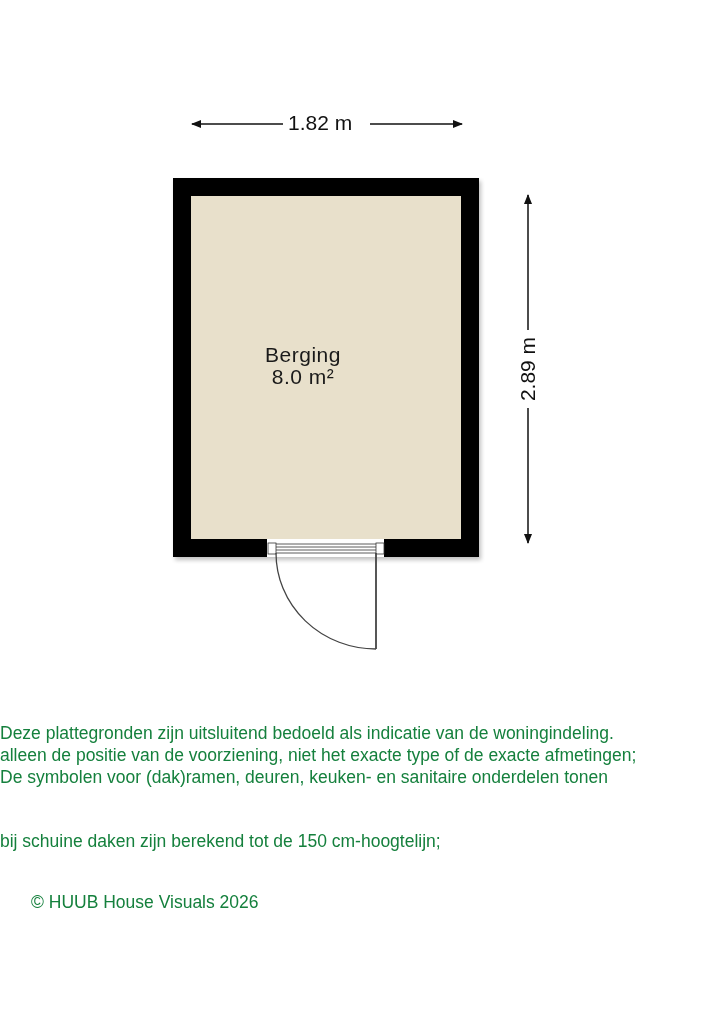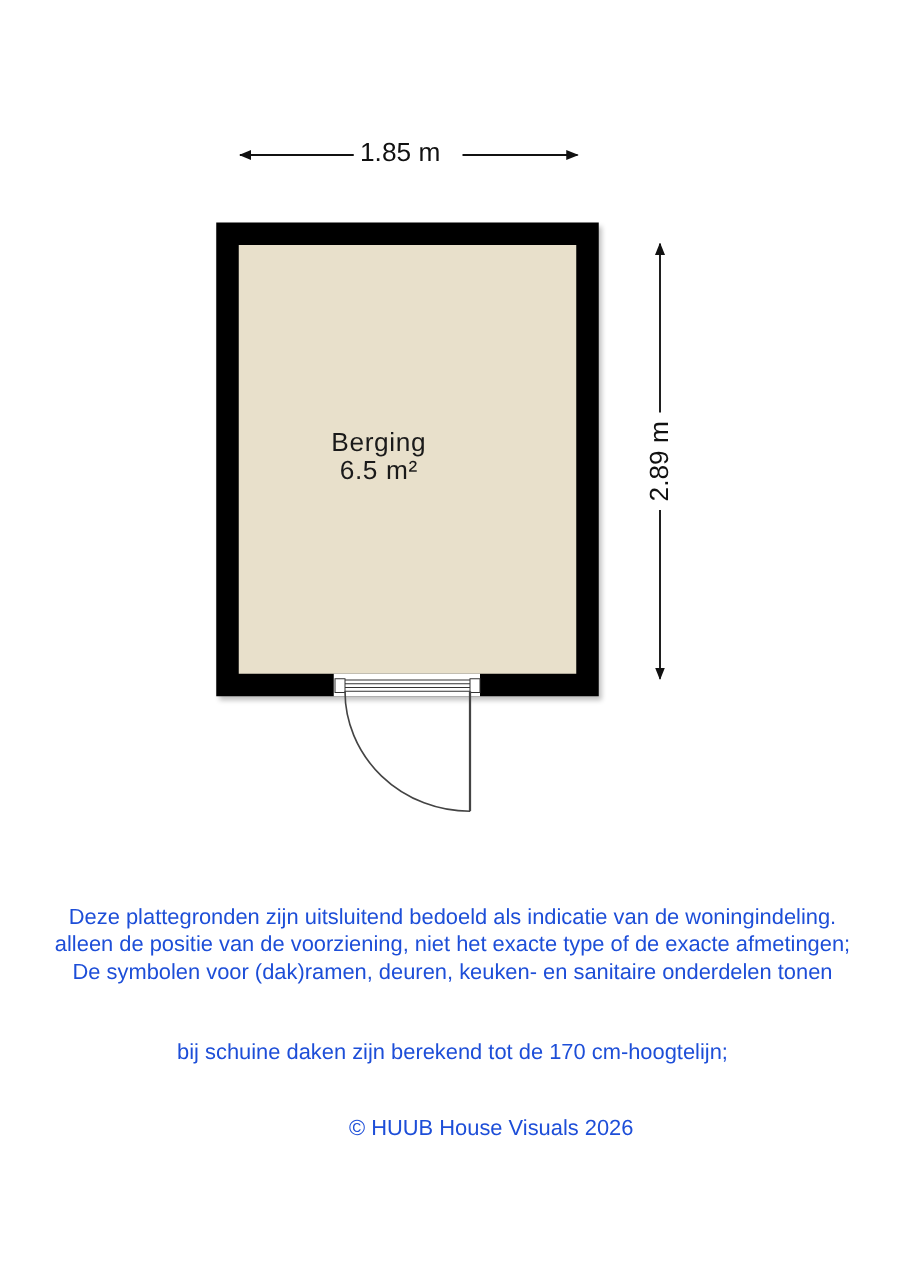--- a/index.html
+++ b/index.html
@@ -1,21 +1,21 @@
 <!DOCTYPE html>
 <html><head>
 <meta charset="utf-8">
 <style>
   html, body { margin:0; padding:0; background:#ffffff; }
   body { width:724px; height:1024px; position:relative; overflow:hidden;
          font-family:"Liberation Sans", sans-serif; color:#111; }
   #plan-svg { position:absolute; left:0; top:0; }
   .dim-label { position:absolute; font-size:21px; color:#111; white-space:nowrap; background:#fff; }
   .room-label { position:absolute; left:191px; width:224px; text-align:center; font-size:21px; line-height:22px; color:#1a1a1a; letter-spacing:0.5px; }
-  .disclaimer { position:absolute; left:0; width:724px; text-align:center; font-size:17.5px; line-height:22px; color:#1d4ed8; }
+  .disclaimer { position:absolute; left:0; width:724px; font-size:17.5px; line-height:22px; color:#15803d; }
   .disclaimer p { margin:0; }
 </style>
 </head>
 <body>
 
 <svg id="plan-svg" width="724" height="1024" viewBox="0 0 724 1024">
   <defs>
     <marker id="arrowhead" markerWidth="10" markerHeight="8" refX="9" refY="4" orient="auto" markerUnits="userSpaceOnUse">
       <path d="M0,0 L10,4 L0,8 Z" fill="#111"></path>
     </marker>
@@ -57,31 +57,31 @@
     <line x1="276" y1="550" x2="376" y2="550" stroke="#333" stroke-width="0.8"></line>
     <line x1="276" y1="553" x2="376" y2="553" stroke="#333" stroke-width="0.8"></line>
   </g>
 
   <g>
     <line x1="376" y1="553" x2="376" y2="649" stroke="#444" stroke-width="1.8"></line>
     <path d="M276,553 A100,96 0 0 0 376,649" fill="none" stroke="#444" stroke-width="1.3"></path>
   </g>
 </svg>
 
-<div class="dim-label" style="left:286px; top:111px; padding:0 2px;">1.85 m</div>
+<div class="dim-label" style="left:286px; top:111px; padding:0 2px;">1.82 m</div>
 <div class="dim-label" style="left:528px; top:369px; transform:translate(-50%,-50%) rotate(-90deg); padding:0 2px;">2.89 m</div>
 
 <div class="room-label" style="top:344px;">
   <div>Berging</div>
-  <div>6.5 m²</div>
+  <div>8.0 m²</div>
 </div>
 
 <div class="disclaimer" style="top:722px;">
   <p>Deze plattegronden zijn uitsluitend bedoeld als indicatie van de woningindeling.</p>
   <p>alleen de positie van de voorziening, niet het exacte type of de exacte afmetingen;</p>
   <p>De symbolen voor (dak)ramen, deuren, keuken- en sanitaire onderdelen tonen</p>
 </div>
 
 <div class="disclaimer" style="top:830px;">
-  <p>bij schuine daken zijn berekend tot de 170 cm-hoogtelijn;</p>
+  <p>bij schuine daken zijn berekend tot de 150 cm-hoogtelijn;</p>
 </div>
 
 <div class="disclaimer" style="top:891px;padding-left:31px;">© HUUB House Visuals 2026</div>
 
 </body></html>

